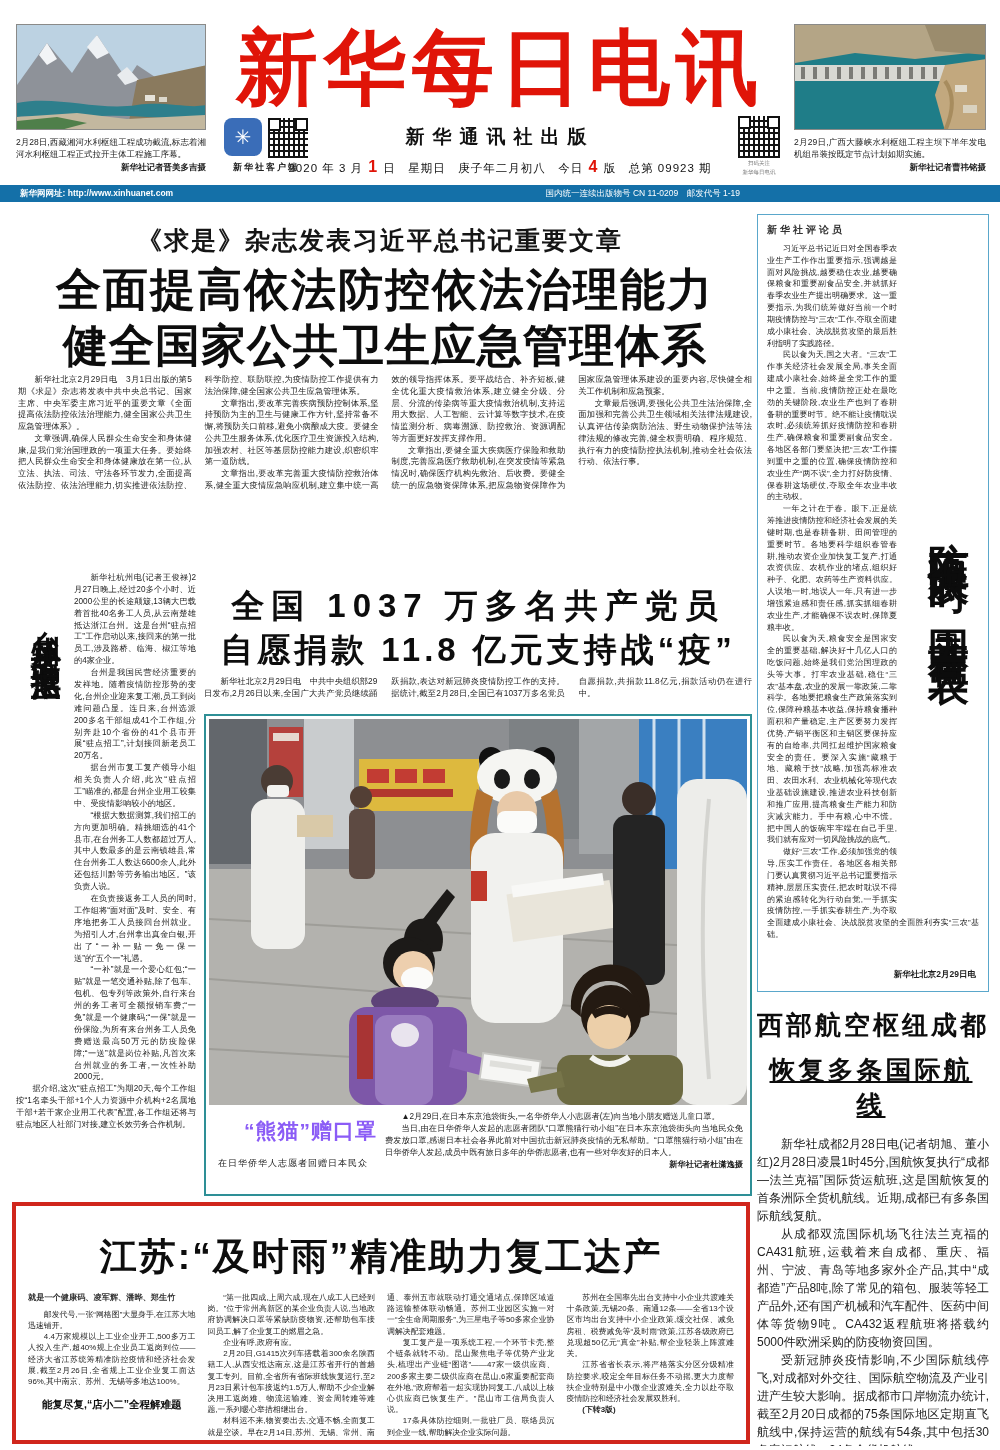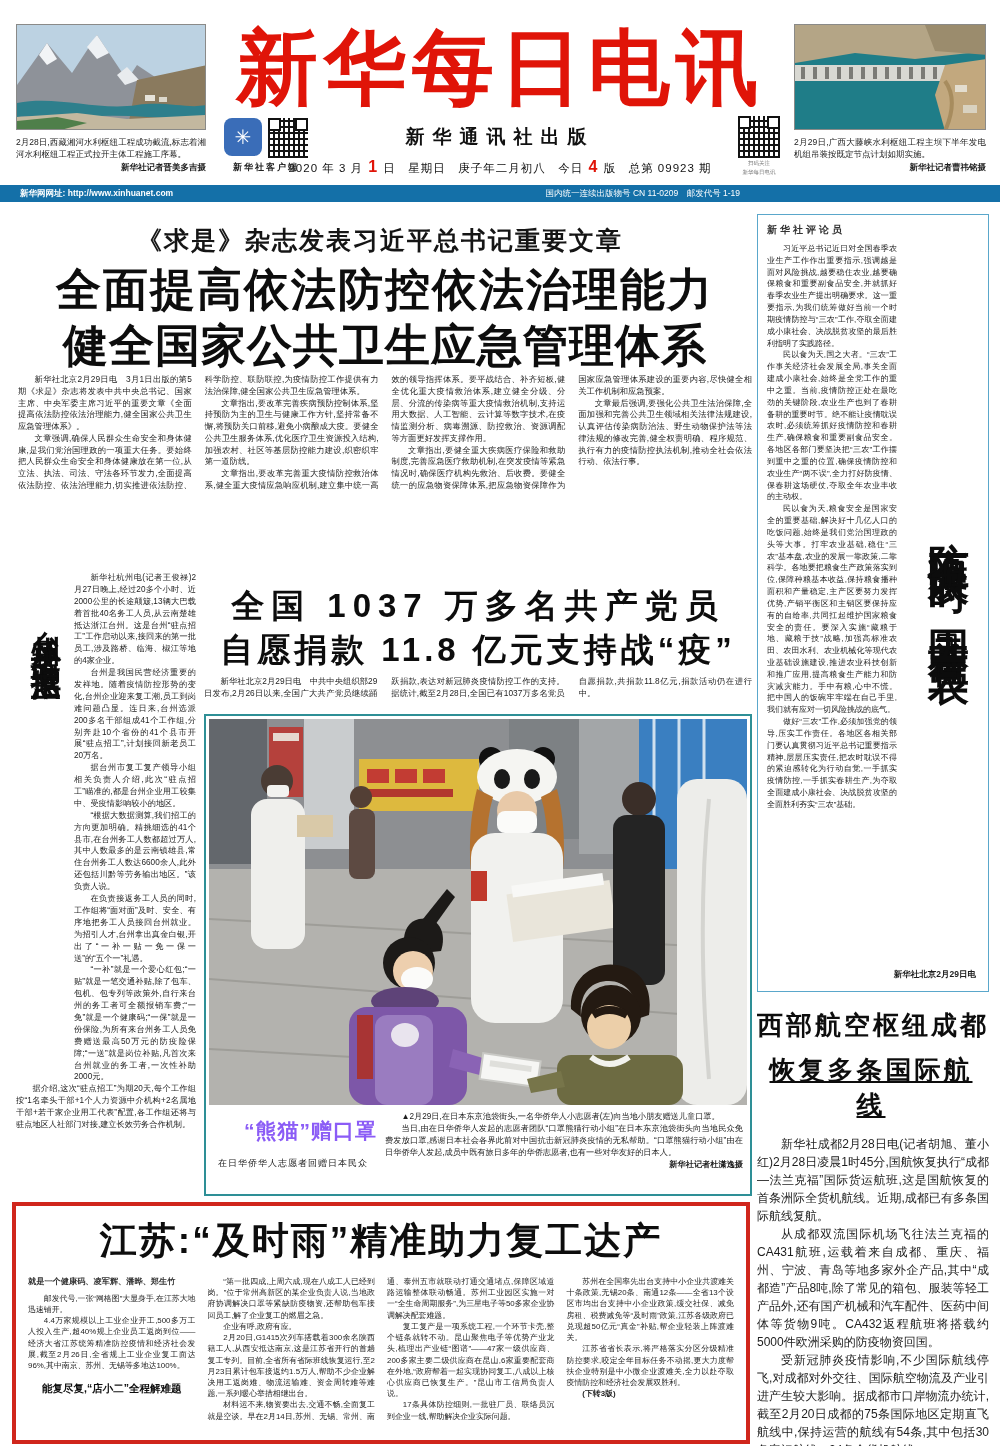--- a/index.html
+++ b/index.html
@@ -88,21 +88,21 @@
   .photo-cap { display:flex; margin-top:4px; height:82px; }
   .photo-cap-left { width:168px; text-align:center; padding-top:8px; }
   .photo-cap-title { font-size:21px; font-weight:900; color:#8b5cf6; letter-spacing:1px;text-align:right; }
   .photo-cap-sub { font-size:9px; color:#222; margin-top:12px; letter-spacing:1px; }
   .photo-cap-right { flex:1; font-size:8.2px; line-height:1.45; text-align:justify; color:#1d1d1d; padding:2px 4px 0 8px; overflow:hidden; }
   .photo-cap-right p { text-indent:2em; }
   .photo-credit { text-align:right; font-weight:bold; }
 
   
   .js-box { position:absolute; left:12px; top:1202px; width:738px; height:242px;
-      border:4px solid #d0261c; background:#fff; padding:6px 12px 8px 12px; }
+      border:4px solid #d0261c; background:#fff; padding:22px 12px 8px 12px; }
   .js-headline { text-align:center; font-size:37px; font-weight:900; color:#0d0d0d;
       letter-spacing:2px; margin:4px 0 10px 0; }
   .js-flow { height:152px; overflow:hidden; column-count:4; column-gap:12px;
       font-size:7.9px; line-height:1.42; text-align:justify; color:#1d1d1d; }
   .js-byline { font-size:8.2px; font-weight:bold; color:#333; margin-bottom:5px; text-indent:0; }
   .js-subhead { font-size:10.5px; font-weight:900; text-align:center; color:#0d0d0d; margin:10px 0; text-indent:0; }
   .js-cont { font-weight:bold; }
 
   
   .cd-block { position:absolute; left:757px; top:1002px; width:232px; height:444px; overflow:hidden; }
@@ -203,20 +203,21 @@
     <p>文章指出,要健全重大疾病医疗保险和救助制度,完善应急医疗救助机制,在突发疫情等紧急情况时,确保医疗机构先救治、后收费。要健全统一的应急物资保障体系,把应急物资保障作为国家应急管理体系建设的重要内容,尽快健全相关工作机制和应急预案。</p>
     <p>文章最后强调,要强化公共卫生法治保障,全面加强和完善公共卫生领域相关法律法规建设,认真评估传染病防治法、野生动物保护法等法律法规的修改完善,健全权责明确、程序规范、执行有力的疫情防控执法机制,推动全社会依法行动、依法行事。</p>
   </div>
 
   <div class="ed-box">
     <div class="ed-label">新华社评论员</div>
     <div class="ed-text">
       <div class="ed-vertical">防疫不误农时,固本首在『三农』</div>
       <p>习近平总书记近日对全国春季农业生产工作作出重要指示,强调越是面对风险挑战,越要稳住农业,越要确保粮食和重要副食品安全,并就抓好春季农业生产提出明确要求。这一重要指示,为我们统筹做好当前一个时期疫情防控与“三农”工作,夺取全面建成小康社会、决战脱贫攻坚的最后胜利指明了实践路径。</p>
       <p>民以食为天,国之大者。“三农”工作事关经济社会发展全局,事关全面建成小康社会,始终是全党工作的重中之重。当前,疫情防控正处在最吃劲的关键阶段,农业生产也到了春耕备耕的重要时节。绝不能让疫情耽误农时,必须统筹抓好疫情防控和春耕生产,确保粮食和重要副食品安全。各地区各部门要坚决把“三农”工作摆到重中之重的位置,确保疫情防控和农业生产“两不误”,全力打好防疫情、保春耕这场硬仗,夺取全年农业丰收的主动权。</p>
+      <p>一年之计在于春。眼下,正是统筹推进疫情防控和经济社会发展的关键时期,也是春耕备耕、田间管理的重要时节。各地要科学组织春管春耕,推动农资企业加快复工复产,打通农资供应、农机作业的堵点,组织好种子、化肥、农药等生产资料供应。人误地一时,地误人一年,只有进一步增强紧迫感和责任感,抓实抓细春耕农业生产,才能确保不误农时,保障夏粮丰收。</p>
       <p>民以食为天,粮食安全是国家安全的重要基础,解决好十几亿人口的吃饭问题,始终是我们党治国理政的头等大事。打牢农业基础,稳住“三农”基本盘,农业的发展一靠政策,二靠科学。各地要把粮食生产政策落实到位,保障种粮基本收益,保持粮食播种面积和产量稳定,主产区要努力发挥优势,产销平衡区和主销区要保持应有的自给率,共同扛起维护国家粮食安全的责任。要深入实施“藏粮于地、藏粮于技”战略,加强高标准农田、农田水利、农业机械化等现代农业基础设施建设,推进农业科技创新和推广应用,提高粮食生产能力和防灾减灾能力。手中有粮,心中不慌。把中国人的饭碗牢牢端在自己手里,我们就有应对一切风险挑战的底气。</p>
       <p>做好“三农”工作,必须加强党的领导,压实工作责任。各地区各相关部门要认真贯彻习近平总书记重要指示精神,层层压实责任,把农时耽误不得的紧迫感转化为行动自觉,一手抓实疫情防控,一手抓实春耕生产,为夺取全面建成小康社会、决战脱贫攻坚的全面胜利夯实“三农”基础。</p>
     </div>
     <div class="ed-signoff">新华社北京2月29日电</div>
   </div>
 
   <div class="tz-block">
     <div class="tz-vertical">台州赴十省『驻点招工』</div>
     <div class="tz-body">
       <p>新华社杭州电(记者王俊禄)2月27日晚上,经过20多个小时、近2000公里的长途颠簸,13辆大巴载着首批40名务工人员,从云南楚雄抵达浙江台州。这是台州“驻点招工”工作启动以来,接回来的第一批员工,涉及路桥、临海、椒江等地的4家企业。</p>

